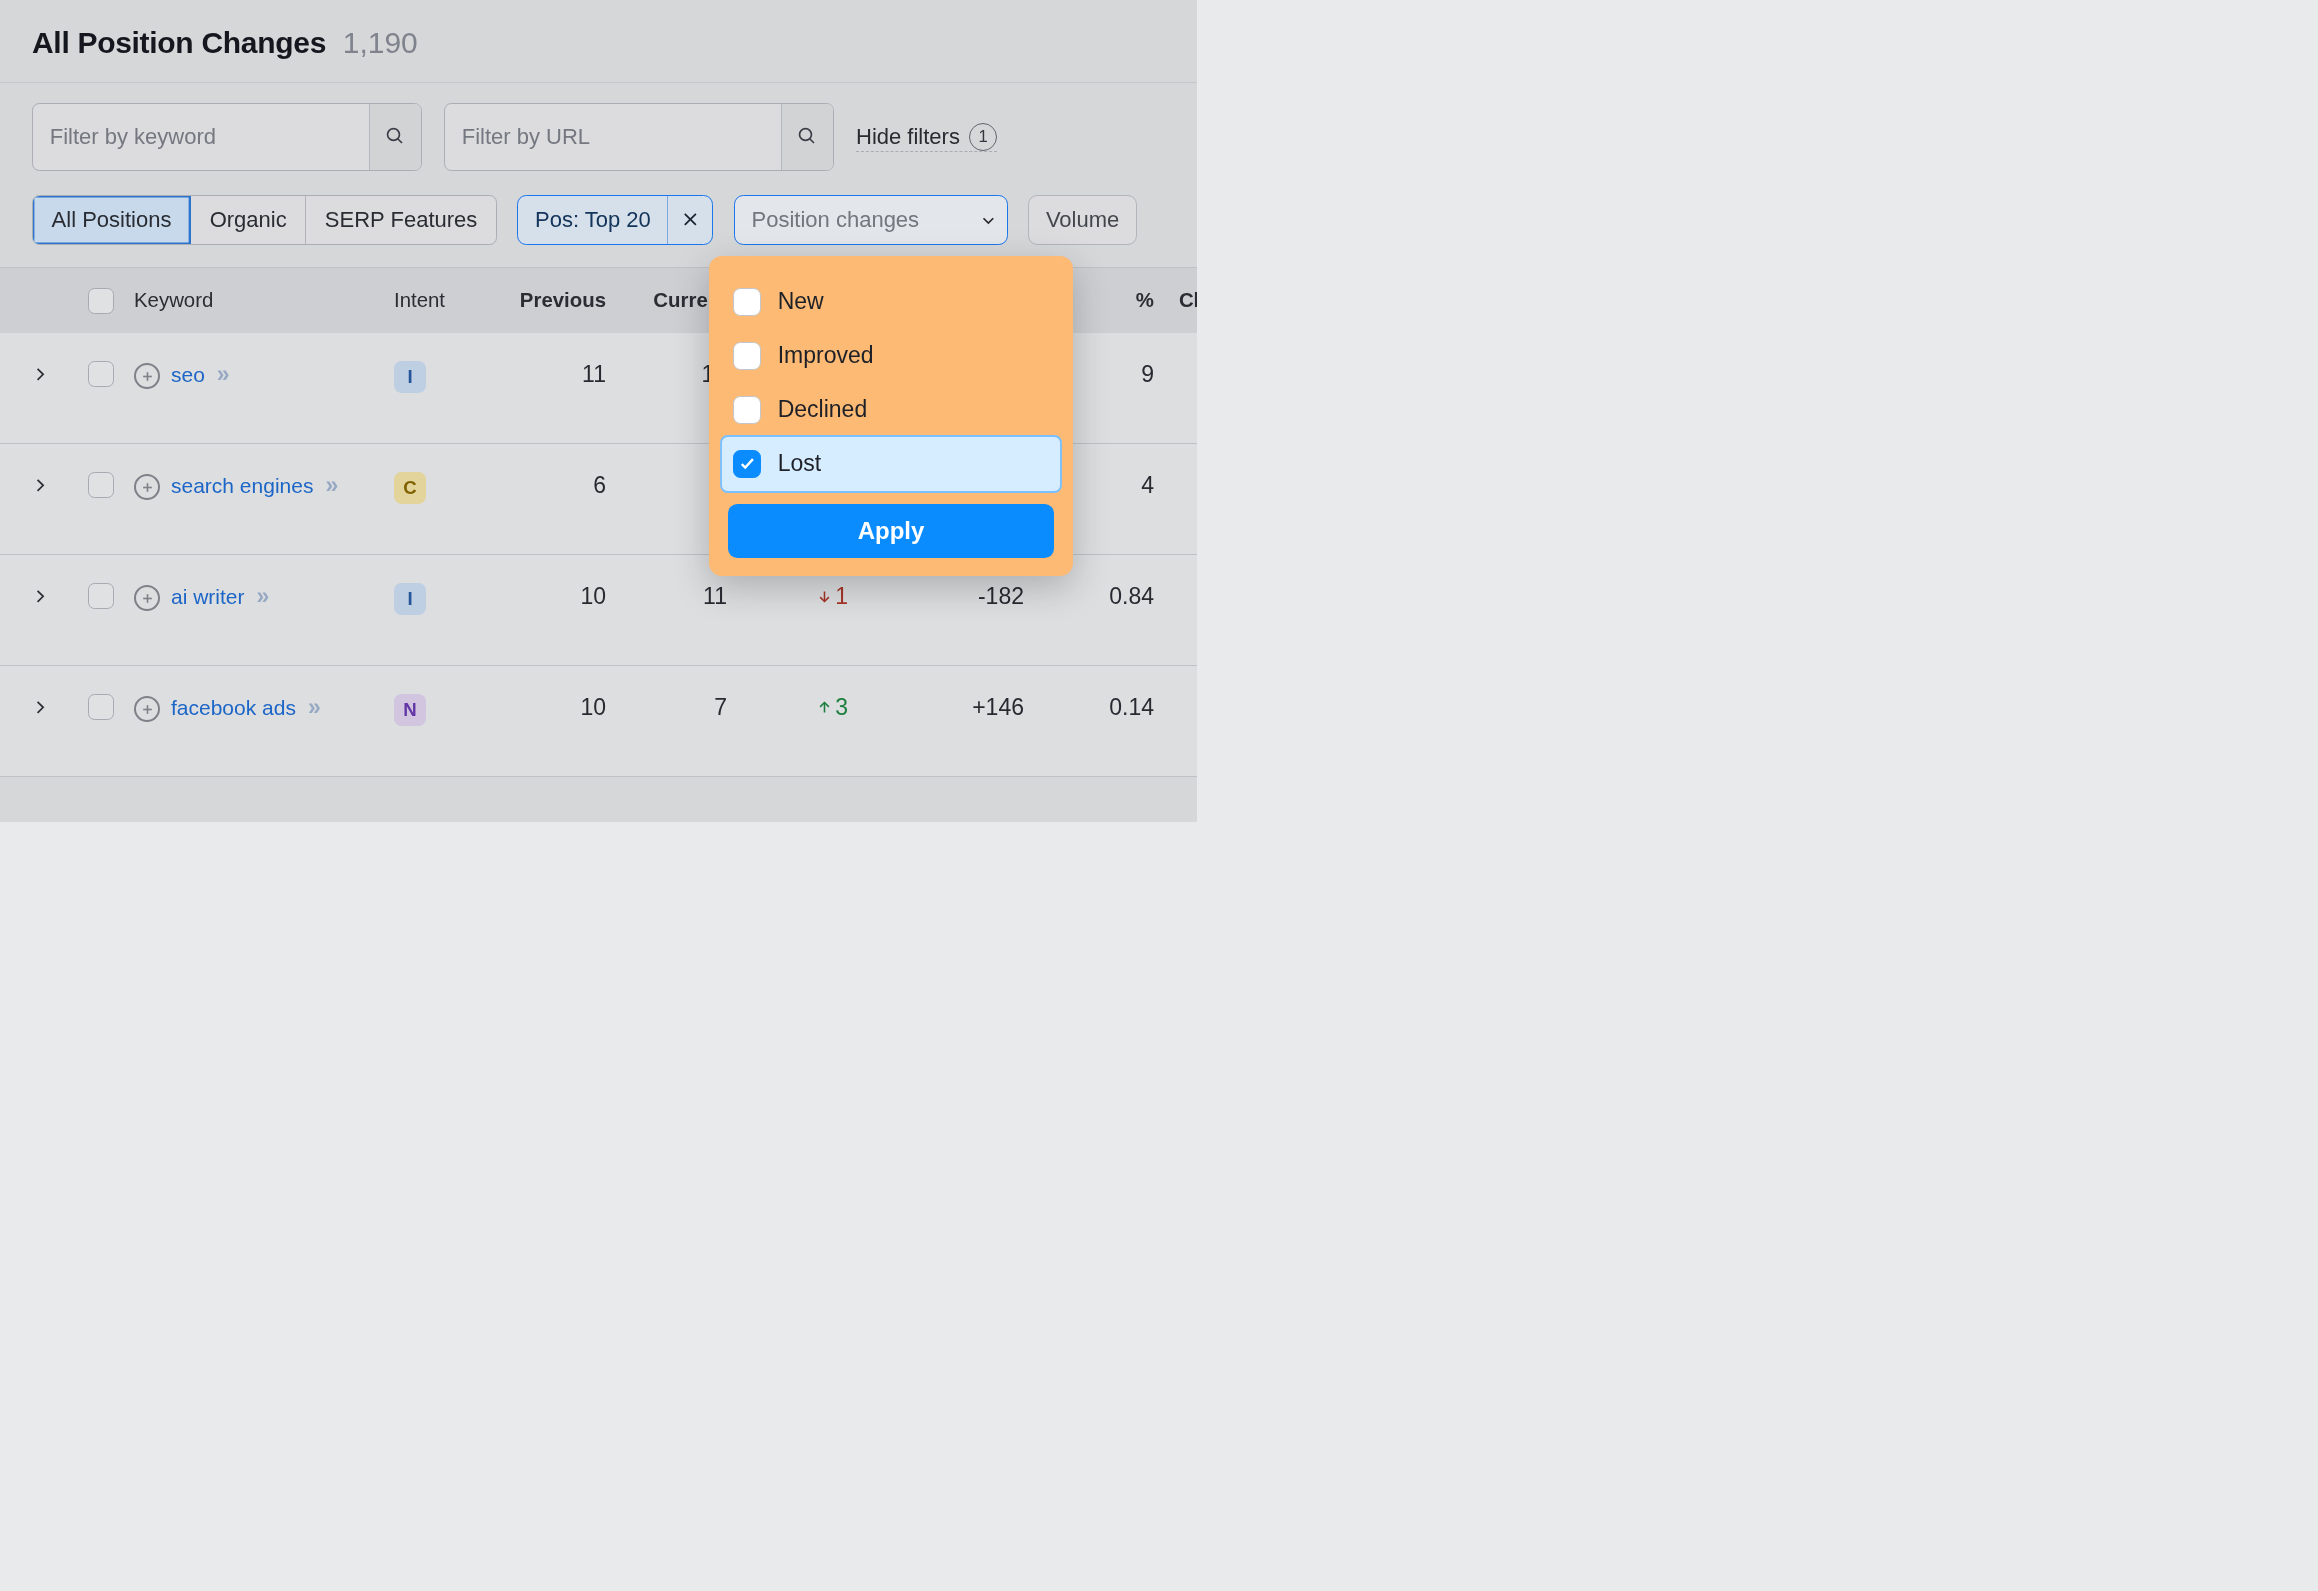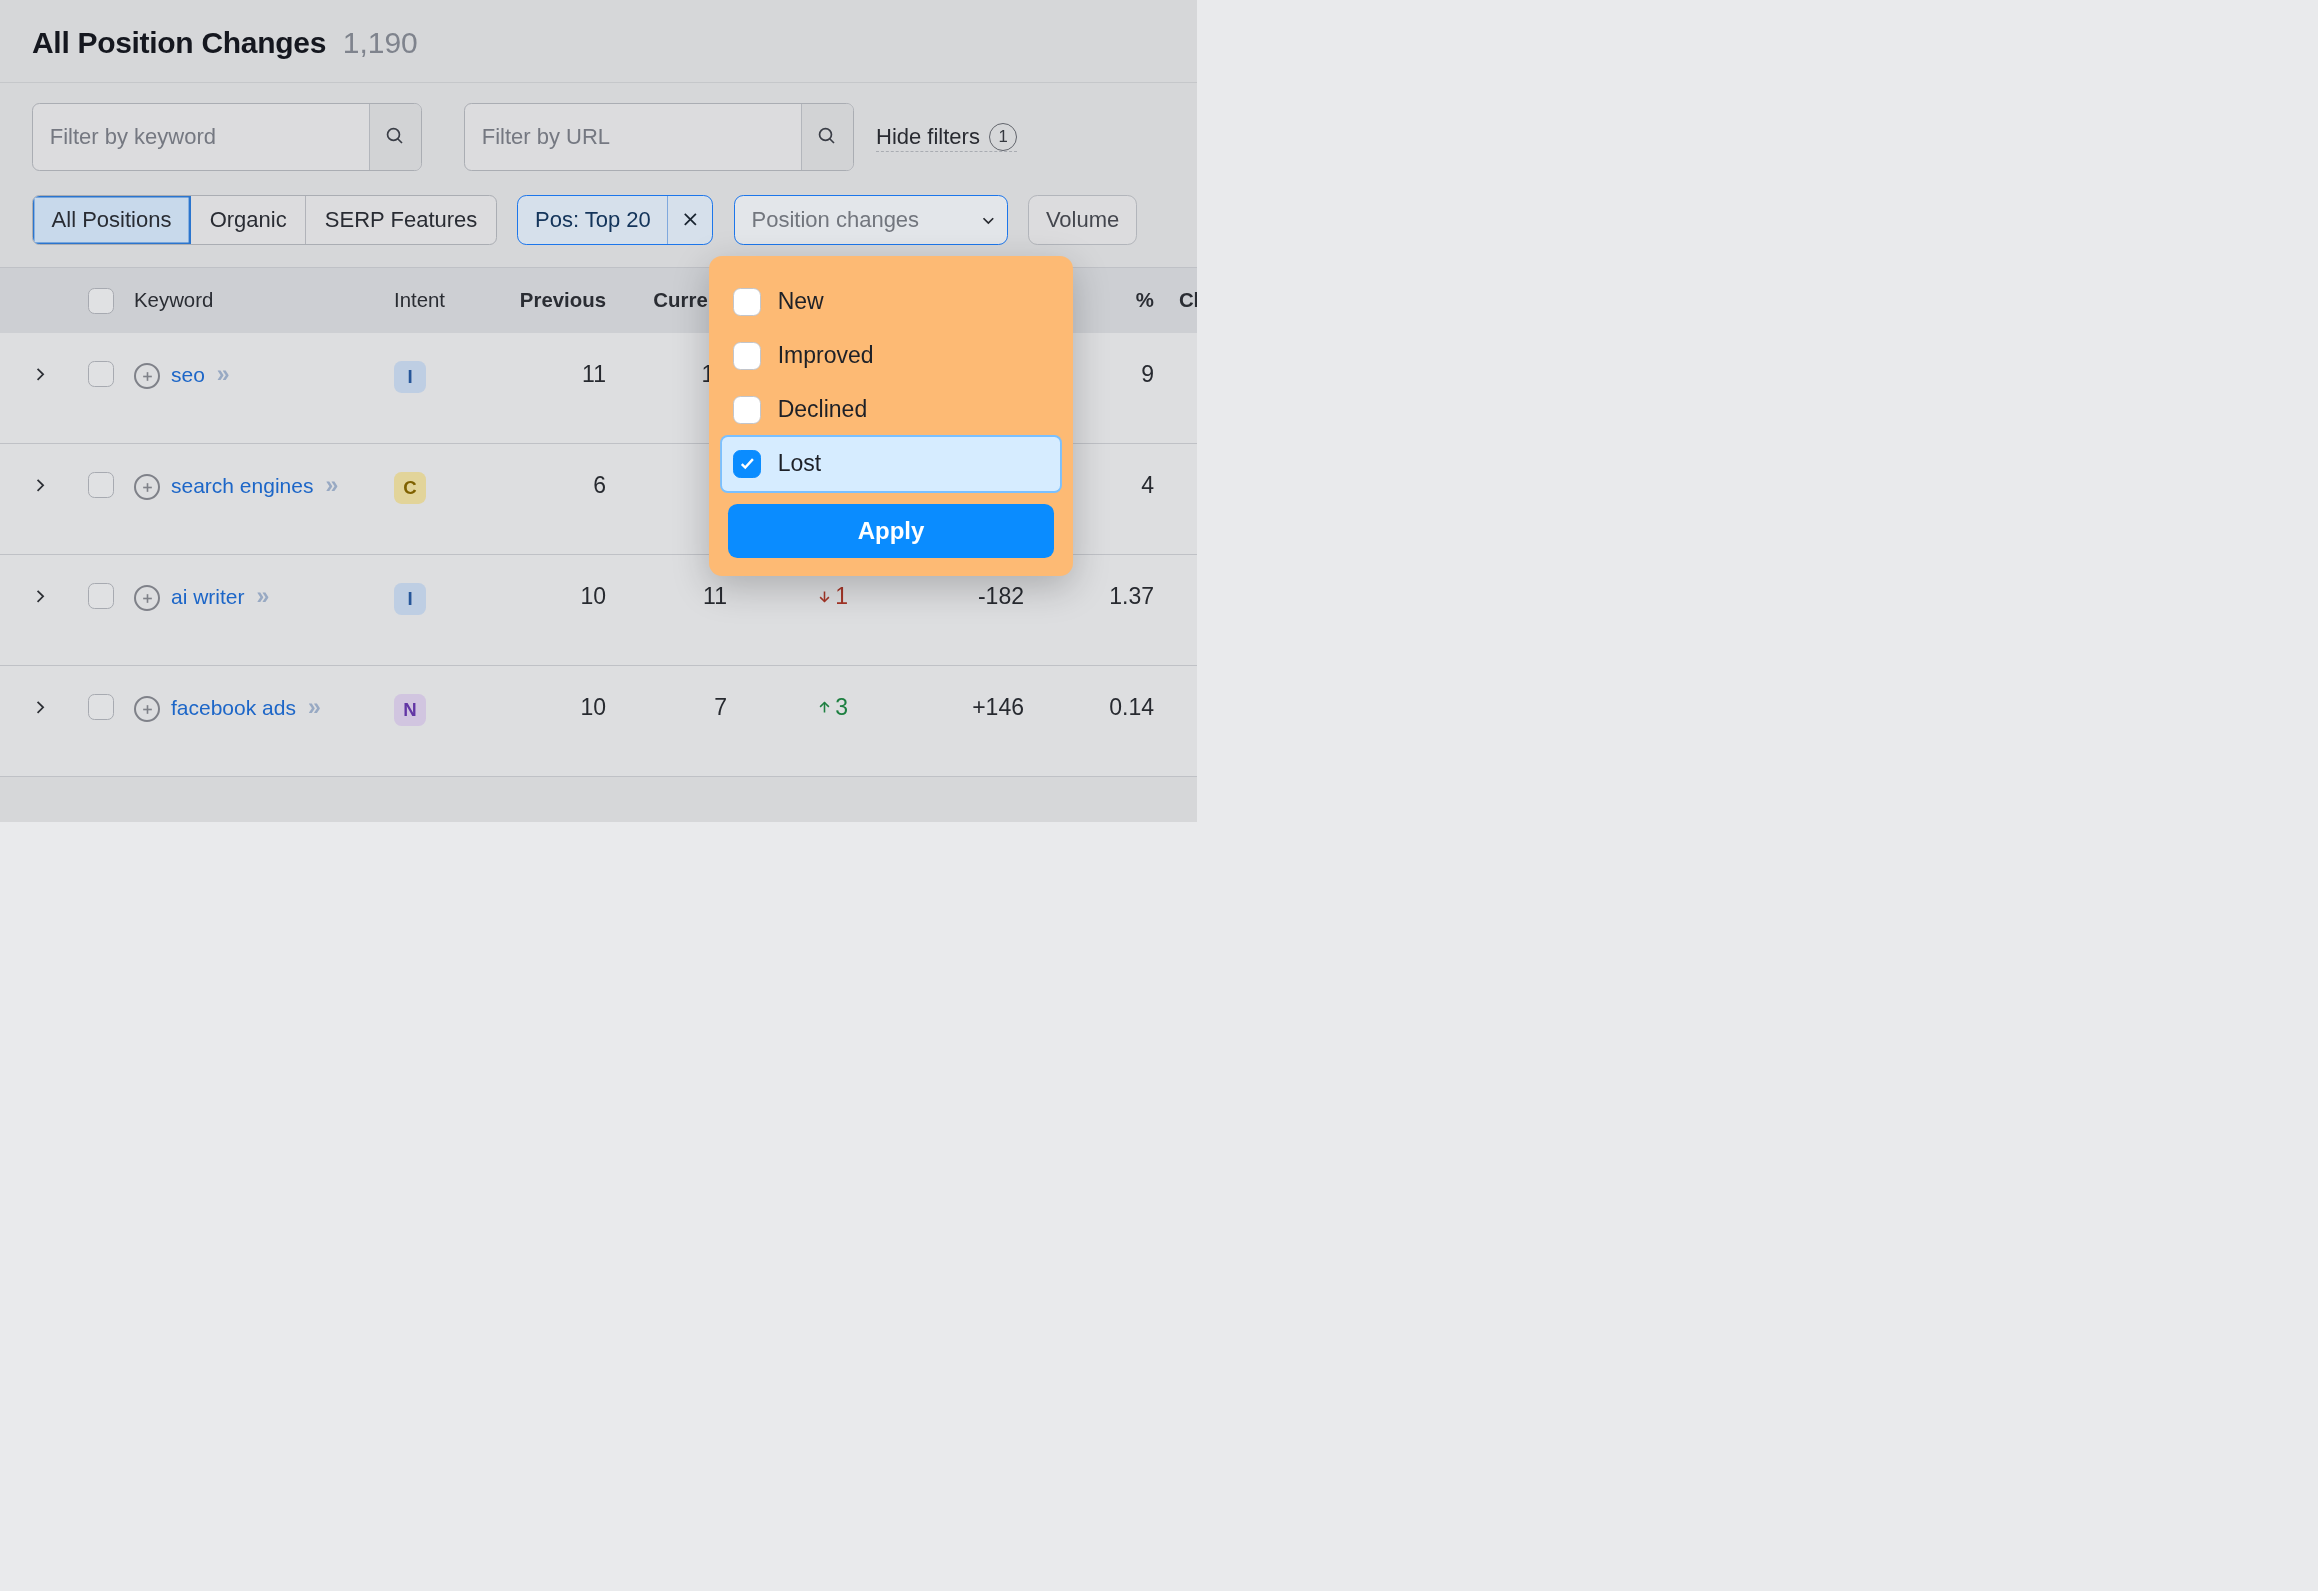--- a/index.html
+++ b/index.html
@@ -47,21 +47,21 @@
   }
   .searchbox input::placeholder { color: #7f838d; }
   .searchbox .icon-btn {
     width: 52px; display: flex; align-items: center; justify-content: center;
     border-left: 0.9px solid #c3c6cc;
     background: #e4e5e8;
   }
   .searchbox svg { width: 20.4px; height: 20.4px; stroke: #3f434c; fill: none; stroke-width: 2; }
 
   .sb1 { width: 390px; }
-  .sb2 { width: 390px; margin-left: 20px; }
+  .sb2 { width: 390px; }
 
   .hide-filters { display: flex; align-items: center; gap: 9.3px; font-size: 22px; color: #2d2f36; border-bottom: 1.9px dashed #b8bbc2; cursor: pointer; }
   .hide-filters .badge {
     display: inline-flex; width: 28px; height: 28px; border: 1.4px solid #6a6d75; border-radius: 50%;
     align-items: center; justify-content: center; font-size: 16.7px; color: #3a3d45;
   }
 
   
   .chips { display: flex; align-items: center; gap: 20.4px; padding: 5.6px 32px 22px 32px; flex-wrap: nowrap; }
   .seg {
@@ -419,21 +419,21 @@
                 <line x1="12" y1="4" x2="12" y2="20"></line>
                 <polyline points="5 13 12 20 19 13"></polyline>
               </svg>
               <span>1</span>
             </span>
           </div>
     <div class="cell right">
             <span class="num">-182</span>
           </div>
     <div class="cell right">
-            <span class="num">1.37</span>
+            <span class="num">0.84</span>
           </div>
     <div class="cell right"></div>
   </div>
         <div class="row">
     <div class="cell">
       <span class="chev-right">
         <svg viewBox="0 0 24 24">
                 <polyline points="8 4 16 12 8 20"></polyline>
               </svg>
       </span>

